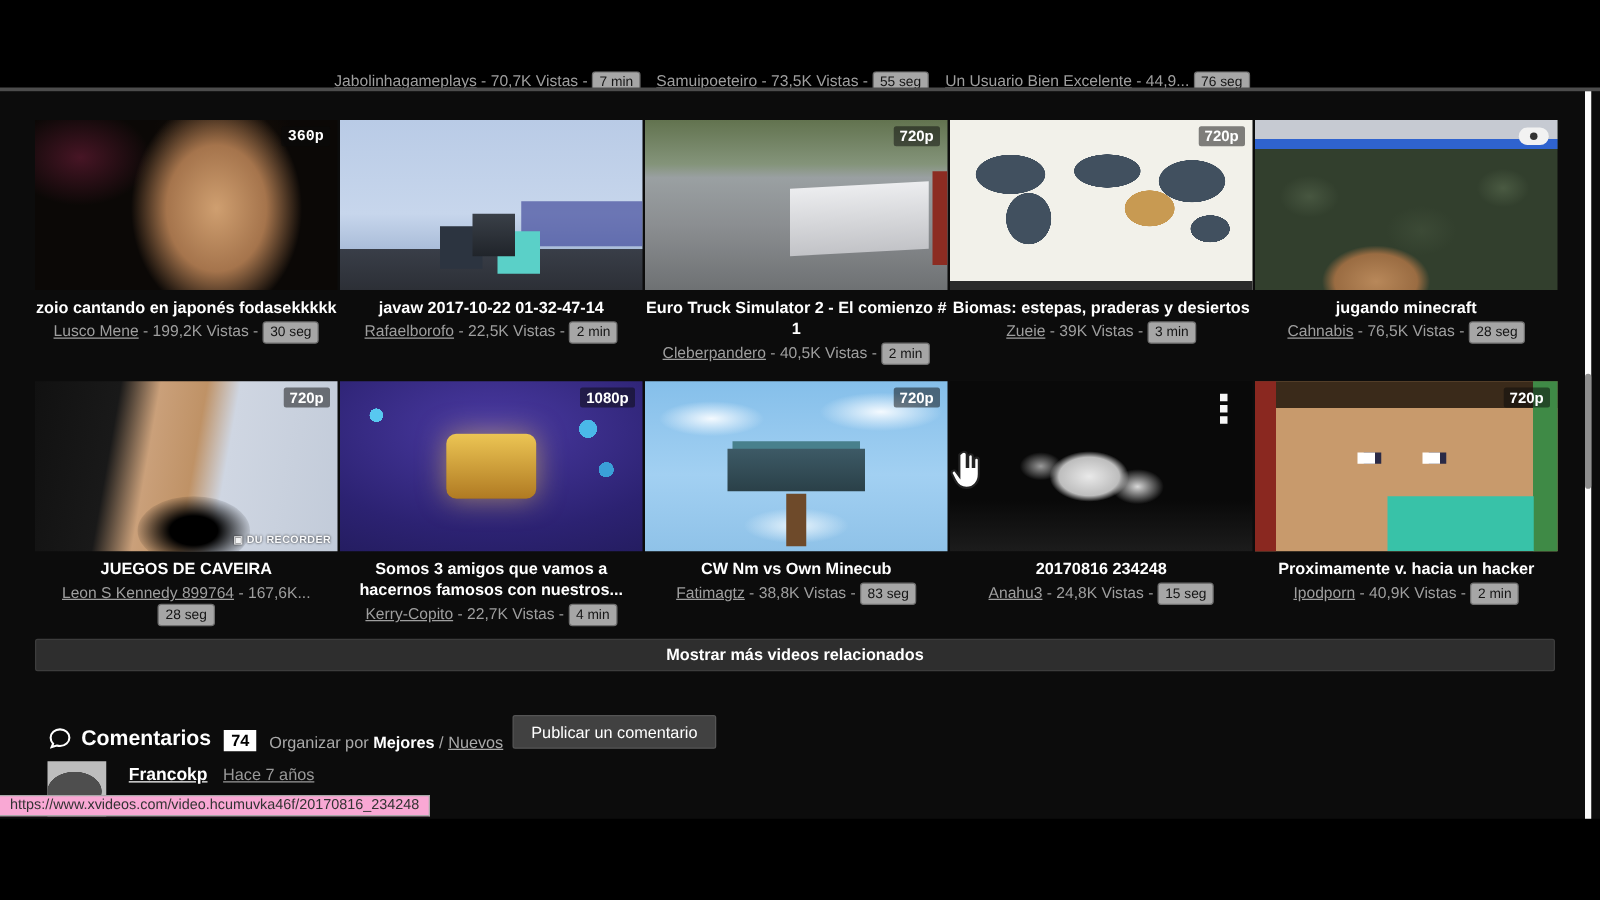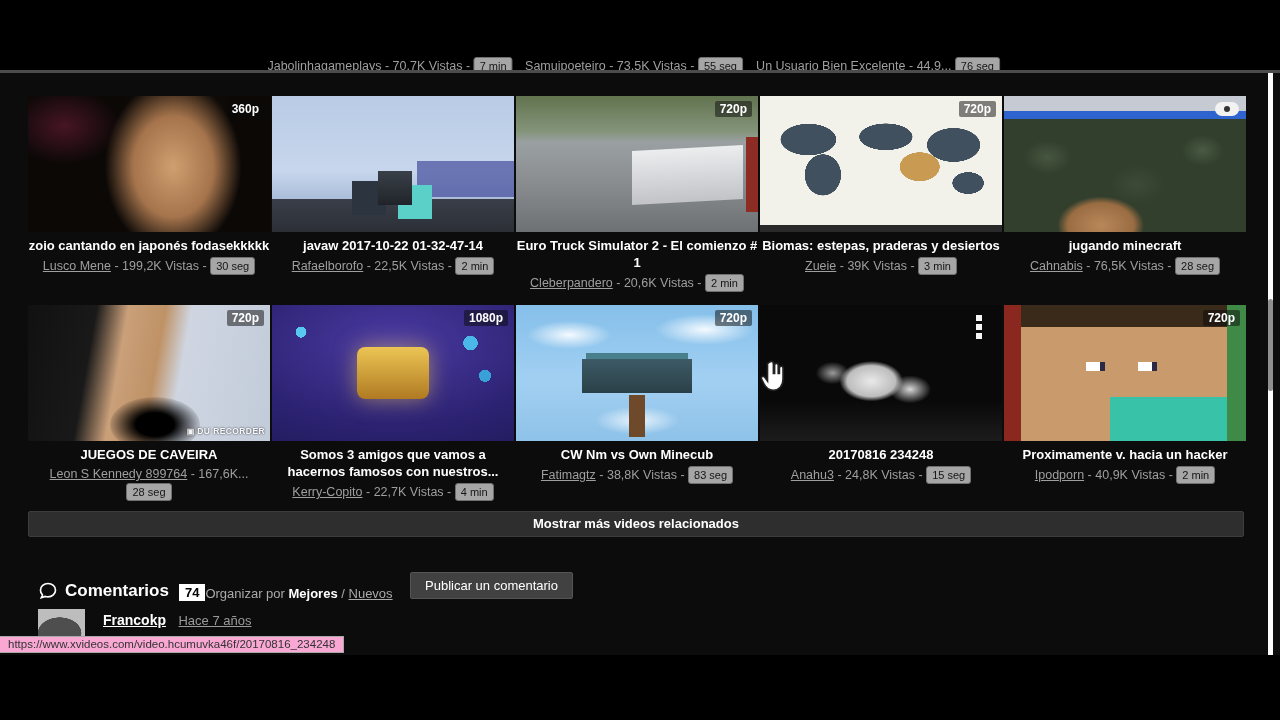--- a/index.html
+++ b/index.html
@@ -25,21 +25,21 @@
   .vtitle { margin-top:5px; color:#fff; font-size:13px; font-weight:bold; text-align:center; line-height:17px; cursor:pointer; }
   .vmeta { margin-top:3px; color:#9f9f9f; font-size:12.5px; text-align:center; line-height:17px; }
   .vmeta a { color:#9f9f9f; text-decoration:underline; cursor:pointer; }
   .dur { display:inline-block; background:#a6a6a6; color:#151515; font-size:11px; line-height:14px; padding:1px 5px; border-radius:3px; border:1px solid #6f6f6f; }
 
   
   .thumb-1 { background:
       radial-gradient(95px 120px at 60% 52%, #cf9f70 0%, #a5744c 42%, rgba(35,18,10,0) 72%),
       radial-gradient(80px 55px at 15% 22%, #471525 0%, rgba(0,0,0,0) 70%),
       radial-gradient(70px 40px at 62% 8%, #1c120a 0%, rgba(0,0,0,0) 80%),
-      #0b0806; }
+      #0b0806; font-family: Liberation Mono, monospace; }
   .thumb-2 { background:linear-gradient(180deg,#b9cbe6 0%, #c7d6ec 55%, #aabdd9 76%, #393e48 76%, #2c2f36 100%); }
   .thumb-2::before { content:""; position:absolute; right:0; top:48%; width:40%; height:26%; background:rgba(58,66,150,0.65); }
   .thumb-2::after { content:""; position:absolute; left:44%; top:55%; width:34px; height:34px; background:linear-gradient(180deg,#3a4048,#20242a); box-shadow:-26px 10px 0 #2c3440, 20px 14px 0 #5ad0c8; }
   .thumb-3 { background:linear-gradient(180deg,#62734f 0%, #84947a 26%, #9aa0a2 34%, #8b8e91 62%, #6e7173 100%); }
   .thumb-3::before { content:""; position:absolute; right:6%; top:38%; width:46%; height:40%; background:linear-gradient(180deg,#ecedef,#c2c3c7); transform:skewY(-3deg); }
   .thumb-3::after { content:""; position:absolute; right:0; top:30%; width:5%; height:55%; background:#8c2c22; }
   .thumb-4 { background:
       radial-gradient(46px 26px at 20% 32%, #41505f 60%, transparent 61%),
       radial-gradient(30px 34px at 26% 58%, #41505f 60%, transparent 61%),
       radial-gradient(44px 22px at 52% 30%, #41505f 60%, transparent 61%),
@@ -91,21 +91,21 @@
   .watermark { position:absolute; right:5px; bottom:5px; color:#fff; font-size:8.5px; font-weight:bold; letter-spacing:0.4px; text-shadow:0 0 2px #000; opacity:0.9; }
   .watermark::before { content:"▣ "; font-size:8px; }
 
   
   .more-btn { position:absolute; left:28px; top:511px; width:1216px; height:26px; background:#2e2e2e; border:1px solid #3d3d3d; border-radius:2px; color:#fff; font-weight:bold; font-size:13px; text-align:center; line-height:24px; cursor:pointer; }
 
   
   .c-header { position:absolute; left:38px; top:573px; height:28px; display:flex; align-items:flex-end; }
   .c-icon { width:20px; height:20px; margin-right:7px; }
   .c-title { color:#fff; font-size:17px; font-weight:bold; margin-right:10px; }
-  .c-count { background:#fff; color:#000; font-size:13px; font-weight:bold; padding:1px 6px; }
+  .c-count { background:#fff; color:#000; font-size:13px; font-weight:bold; padding:1px 6px; margin-right:10px; }
   .c-sort { color:#aaa; font-size:13px; }
   .c-sort b { color:#fff; }
   .c-sort a { color:#aaa; text-decoration:underline; cursor:pointer; }
   .c-post-btn { position:absolute; left:410px; top:572px; height:27px; background:#414141; border:1px solid #555; color:#fff; font-size:13px; padding:0 14px; line-height:25px; cursor:pointer; border-radius:2px; }
 
   .comment { position:absolute; left:38px; top:609px; display:flex; }
   .avatar { width:47px; height:44px; background:
       radial-gradient(22px 16px at 46% 55%, #4e4e4e 98%, transparent),
       linear-gradient(0deg,#4e4e4e 0 28%, transparent 28%),
       #bdbdbd; margin-right:18px; }
@@ -181,21 +181,21 @@
       </div>
     </div>
     <div class="card">
       <div class="thumb thumb-3">
         <span class="q">720p</span>
       </div>
       <div class="vtitle">Euro Truck Simulator 2 - El comienzo # 1</div>
       <div class="vmeta">
         <a>Cleberpandero</a>
         <span>-</span>
-        <span>20,6K Vistas</span>
+        <span>40,5K Vistas</span>
         <span>-</span>
         <span class="dur">2 min</span>
       </div>
     </div>
     <div class="card">
       <div class="thumb thumb-4">
         <span class="q">720p</span>
       </div>
       <div class="vtitle">Biomas: estepas, praderas y desiertos</div>
       <div class="vmeta">

